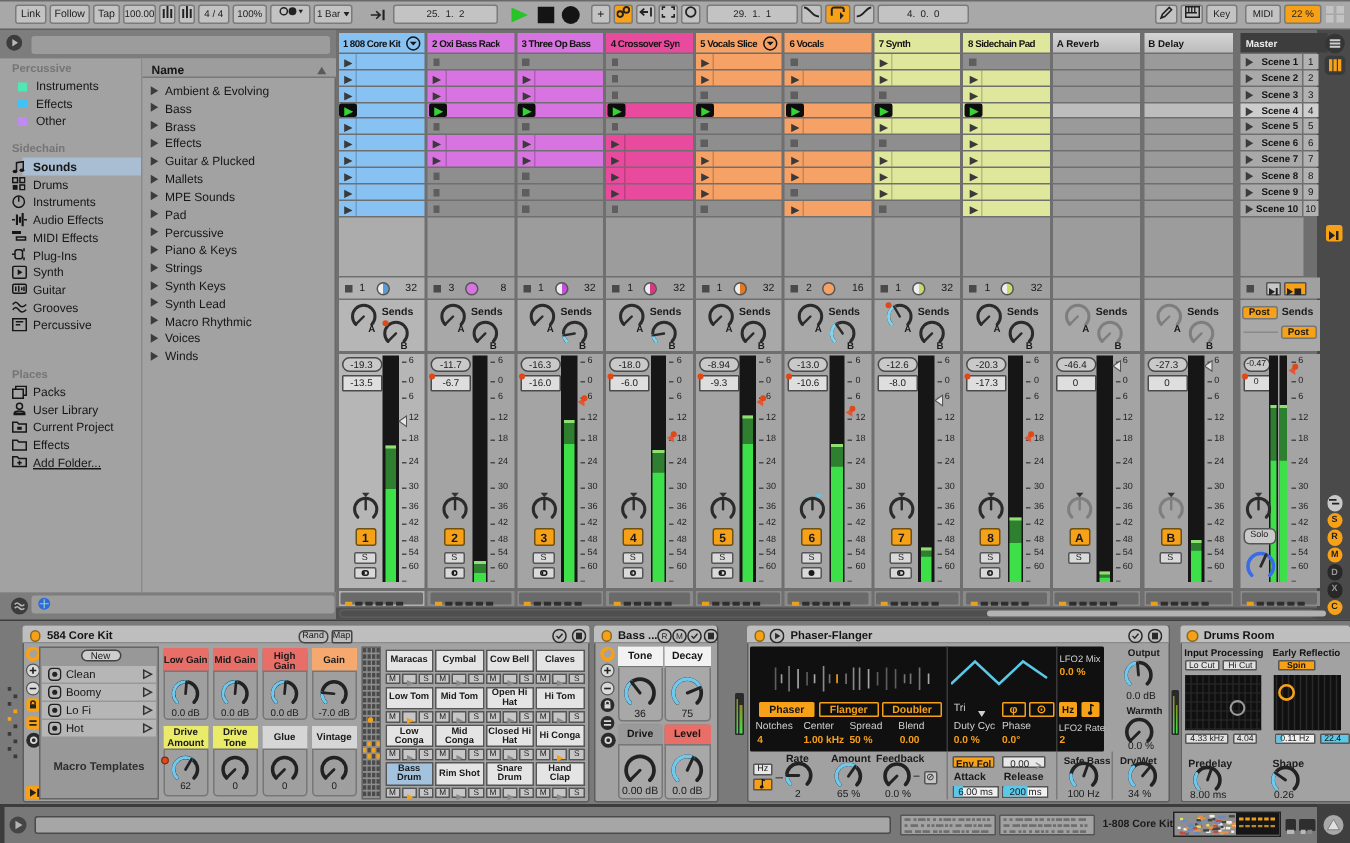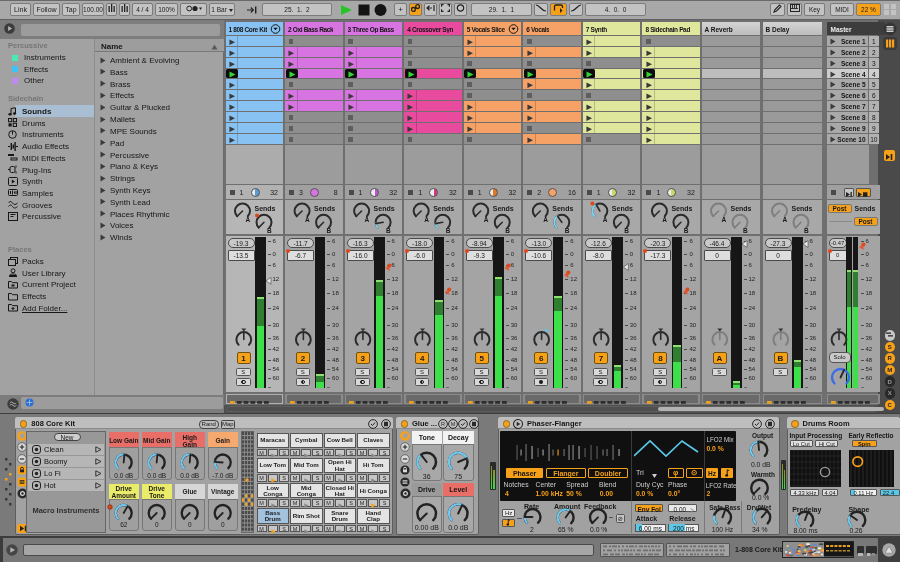--- a/index.html
+++ b/index.html
@@ -141,21 +141,21 @@
 <div class="" style="left:22px;top:165.5px;font-size:8px;line-height:9px;color:#161616;white-space:nowrap;font-weight:normal;">Plug-Ins</div>
 <div class="" style="left:8px;top:176.7px;font-size:8px;line-height:9px;color:#1a1a1a;white-space:nowrap;"><svg width="10" height="9" viewBox="0 0 10 9">
       <rect x="0.5" y="0.5" width="9" height="8" rx="1" fill="none" stroke="#161616"></rect>
       <path d="M3.8 2.5 L7 4.5 L3.8 6.5 Z" fill="#161616"></path>
     </svg></div>
 <div class="" style="left:22px;top:177.2px;font-size:8px;line-height:9px;color:#161616;white-space:nowrap;font-weight:normal;">Synth</div>
 <div class="" style="left:8px;top:188.39999999999998px;font-size:8px;line-height:9px;color:#1a1a1a;white-space:nowrap;"><svg width="10" height="9" viewBox="0 0 10 9">
       <rect x="0.5" y="1.5" width="9" height="6" rx="1" fill="none" stroke="#161616"></rect>
       <path d="M2.5 3 v3 M4.5 2.5 v4 M6.5 3.5 v2 M8 3 v3" stroke="#161616"></path>
     </svg></div>
-<div class="" style="left:22px;top:188.89999999999998px;font-size:8px;line-height:9px;color:#161616;white-space:nowrap;font-weight:normal;">Samples</div>
+<div class="" style="left:22px;top:188.89999999999998px;font-size:8px;line-height:9px;color:#161616;white-space:nowrap;font-weight:normal;">Guitar</div>
 <div class="" style="left:8px;top:200.1px;font-size:8px;line-height:9px;color:#1a1a1a;white-space:nowrap;"><svg width="10" height="9" viewBox="0 0 10 9">
       <path d="M0.5 3 C2 1 3 1 4.5 3 S7.5 5 9.5 3 M0.5 6.5 C2 4.5 3 4.5 4.5 6.5 S7.5 8.5 9.5 6.5" stroke="#161616" fill="none"></path>
     </svg></div>
 <div class="" style="left:22px;top:200.6px;font-size:8px;line-height:9px;color:#161616;white-space:nowrap;font-weight:normal;">Grooves</div>
 <div class="" style="left:8px;top:211.8px;font-size:8px;line-height:9px;color:#1a1a1a;white-space:nowrap;"><svg width="10" height="9" viewBox="0 0 10 9">
       <rect x="0.5" y="0.5" width="9" height="8" fill="none" stroke="#161616"></rect>
       <path d="M2.5 2.5 h5 M2.5 4.5 h3" stroke="#161616"></path>
     </svg></div>
 <div class="" style="left:22px;top:212.3px;font-size:8px;line-height:9px;color:#161616;white-space:nowrap;font-weight:normal;">Percussive</div>
 <div class="" style="left:8px;top:246px;font-size:7.5px;line-height:8.5px;color:#757575;white-space:nowrap;font-weight:bold;">Places</div>
@@ -237,21 +237,21 @@
       <path d="M0.5 0.5 L5.5 3.5 L0.5 6.5 Z" fill="#3c3c3c"></path>
     </svg></div>
 <div class="" style="left:110px;top:186.02px;font-size:8px;line-height:9px;color:#161616;white-space:nowrap;">Synth Keys</div>
 <div class="" style="left:100px;top:198.34px;font-size:8px;line-height:9px;color:#1a1a1a;white-space:nowrap;"><svg width="6" height="7" viewBox="0 0 6 7">
       <path d="M0.5 0.5 L5.5 3.5 L0.5 6.5 Z" fill="#3c3c3c"></path>
     </svg></div>
 <div class="" style="left:110px;top:197.84px;font-size:8px;line-height:9px;color:#161616;white-space:nowrap;">Synth Lead</div>
 <div class="" style="left:100px;top:210.16px;font-size:8px;line-height:9px;color:#1a1a1a;white-space:nowrap;"><svg width="6" height="7" viewBox="0 0 6 7">
       <path d="M0.5 0.5 L5.5 3.5 L0.5 6.5 Z" fill="#3c3c3c"></path>
     </svg></div>
-<div class="" style="left:110px;top:209.66px;font-size:8px;line-height:9px;color:#161616;white-space:nowrap;">Places Rhythmic</div>
+<div class="" style="left:110px;top:209.66px;font-size:8px;line-height:9px;color:#161616;white-space:nowrap;">Macro Rhythmic</div>
 <div class="" style="left:100px;top:221.98000000000002px;font-size:8px;line-height:9px;color:#1a1a1a;white-space:nowrap;"><svg width="6" height="7" viewBox="0 0 6 7">
       <path d="M0.5 0.5 L5.5 3.5 L0.5 6.5 Z" fill="#3c3c3c"></path>
     </svg></div>
 <div class="" style="left:110px;top:221.48000000000002px;font-size:8px;line-height:9px;color:#161616;white-space:nowrap;">Voices</div>
 <div class="" style="left:100px;top:233.8px;font-size:8px;line-height:9px;color:#1a1a1a;white-space:nowrap;"><svg width="6" height="7" viewBox="0 0 6 7">
       <path d="M0.5 0.5 L5.5 3.5 L0.5 6.5 Z" fill="#3c3c3c"></path>
     </svg></div>
 <div class="" style="left:110px;top:233.3px;font-size:8px;line-height:9px;color:#161616;white-space:nowrap;">Winds</div>
 <div class="" style="left:0px;top:394.5px;width:223.5px;height:18.5px;background:#7d7d7d;"></div>
 <div class="" style="left:6.5px;top:397.5px;font-size:8px;line-height:9px;color:#1a1a1a;white-space:nowrap;"><svg width="12" height="12" viewBox="0 0 12 12">
@@ -1512,21 +1512,21 @@
       <rect x="0" y="20" width="2.5" height="2.5" fill="#f7a118"></rect>
       <rect x="4" y="25" width="2.5" height="2.5" fill="#3a3a3a"></rect>
       <rect x="0" y="30" width="2.5" height="2.5" fill="#3a3a3a"></rect>
       <rect x="4" y="35" width="2.5" height="2.5" fill="#3a3a3a"></rect>
       <rect x="0" y="40" width="2.5" height="2.5" fill="#3a3a3a"></rect>
       <rect x="4" y="45" width="2.5" height="2.5" fill="#3a3a3a"></rect>
     </svg></div>
 <div class="" style="left:15.3px;top:417px;width:378px;height:117.5px;background:#a2a2a2;border:1px solid #5e5e5e;border-radius:2px;"></div>
 <div class="" style="left:15.3px;top:417px;width:377.5px;height:12px;background:#bebebe;border-bottom:1px solid #8a8a8a;border-radius:2px 2px 0 0;"></div>
 <div class="" style="left:19.8px;top:420px;width:7.5px;height:7.5px;background:#f7a118;border-radius:50%;border:1px solid #8a6a20;"></div>
-<div class="" style="left:31.3px;top:419.8px;font-size:7.5px;line-height:8.5px;color:#141414;white-space:nowrap;font-weight:bold;">808 Core Kit</div>
+<div class="" style="left:31.3px;top:419.8px;font-size:7.5px;line-height:8.5px;color:#141414;white-space:nowrap;font-weight:bold;">584 Core Kit</div>
 <div class="" style="left:199px;top:420px;width:19.5px;height:8.5px;border:1px solid #444;border-radius:4px;"></div>
 <div class="" style="left:199px;top:421.3px;font-size:6px;line-height:7px;color:#1a1a1a;white-space:nowrap;width:19.5px;text-align:center;">Rand</div>
 <div class="" style="left:220.5px;top:420px;width:14.5px;height:8.5px;border:1px solid #444;border-radius:1.5px;"></div>
 <div class="" style="left:220.5px;top:421.3px;font-size:6px;line-height:7px;color:#1a1a1a;white-space:nowrap;width:14.5px;text-align:center;">Map</div>
 <div class="" style="left:368px;top:419px;font-size:8px;line-height:9px;color:#1a1a1a;white-space:nowrap;"><svg width="10" height="10" viewBox="0 0 10 10">
       <circle cx="5" cy="5" r="4.4" fill="none" stroke="#2a2a2a" stroke-width="1"></circle>
       <path d="M3 5 L4.5 6.5 L7 3.5" stroke="#2a2a2a" fill="none"></path>
     </svg></div>
 <div class="" style="left:380.5px;top:419px;font-size:8px;line-height:9px;color:#1a1a1a;white-space:nowrap;"><svg width="10" height="10" viewBox="0 0 10 10">
       <circle cx="5" cy="5" r="4.4" fill="none" stroke="#2a2a2a" stroke-width="1"></circle>
@@ -1594,21 +1594,21 @@
     </svg></div>
 <div class="" style="left:28px;top:480px;width:76px;height:10.7px;background:#b6b6b6;"></div>
 <div class="" style="left:31.5px;top:481px;font-size:8px;line-height:9px;color:#1a1a1a;white-space:nowrap;"><svg width="9" height="9" viewBox="0 0 9 9">
       <rect x="0.5" y="0.5" width="8" height="8" rx="2.5" fill="none" stroke="#222"></rect>
       <circle cx="4.5" cy="4.5" r="1.7" fill="#222"></circle>
     </svg></div>
 <div class="" style="left:44px;top:481.5px;font-size:7.5px;line-height:8.5px;color:#141414;white-space:nowrap;">Hot</div>
 <div class="" style="left:94.5px;top:482px;font-size:8px;line-height:9px;color:#1a1a1a;white-space:nowrap;"><svg width="7" height="7" viewBox="0 0 7 7">
       <path d="M0.8 0.8 L6 3.5 L0.8 6.2 Z" fill="none" stroke="#333"></path>
     </svg></div>
-<div class="" style="left:28px;top:506.5px;font-size:7.5px;line-height:8.5px;color:#2e2e2e;white-space:nowrap;width:76px;text-align:center;font-weight:bold;">Macro Instruments</div>
+<div class="" style="left:28px;top:506.5px;font-size:7.5px;line-height:8.5px;color:#2e2e2e;white-space:nowrap;width:76px;text-align:center;font-weight:bold;">Macro Templates</div>
 <div class="" style="left:108.5px;top:432.4px;width:30.5px;height:47.5px;background:#9f9f9f;border:1px solid #777;border-radius:3px;overflow:hidden;"></div>
 <div class="" style="left:108.5px;top:432.4px;width:30.5px;height:16px;background:#ea6e68;border-bottom:1px solid #777;"></div>
 <div class="" style="left:108.5px;top:437.9px;font-size:6.5px;line-height:7.5px;color:#1a1a1a;white-space:nowrap;width:30.5px;text-align:center;font-weight:bold;white-space:normal;line-height:6.8px;">Low Gain</div>
 <div class="" style="left:108.5px;top:471.6px;font-size:6.5px;line-height:7.5px;color:#1a1a1a;white-space:nowrap;width:30.5px;text-align:center;">0.0 dB</div>
 <div class="" style="left:141.5px;top:432.4px;width:30.5px;height:47.5px;background:#9f9f9f;border:1px solid #777;border-radius:3px;overflow:hidden;"></div>
 <div class="" style="left:141.5px;top:432.4px;width:30.5px;height:16px;background:#ea6e68;border-bottom:1px solid #777;"></div>
 <div class="" style="left:141.5px;top:437.9px;font-size:6.5px;line-height:7.5px;color:#1a1a1a;white-space:nowrap;width:30.5px;text-align:center;font-weight:bold;white-space:normal;line-height:6.8px;">Mid Gain</div>
 <div class="" style="left:141.5px;top:471.6px;font-size:6.5px;line-height:7.5px;color:#1a1a1a;white-space:nowrap;width:30.5px;text-align:center;">0.0 dB</div>
 <div class="" style="left:174.5px;top:432.4px;width:30.5px;height:47.5px;background:#9f9f9f;border:1px solid #777;border-radius:3px;overflow:hidden;"></div>
 <div class="" style="left:174.5px;top:432.4px;width:30.5px;height:16px;background:#ea6e68;border-bottom:1px solid #777;"></div>
@@ -1889,21 +1889,21 @@
 <div class="" style="left:357.0px;top:525.6999999999999px;font-size:5.5px;line-height:6.5px;color:#222;white-space:nowrap;width:10.2px;text-align:center;">M</div>
 <div class="" style="left:368.2px;top:524.6px;width:10.2px;height:7.5px;background:#c6c6c6;border:1px solid #555;"></div>
 <div class="" style="left:371.2px;top:526.6px;font-size:8px;line-height:9px;color:#1a1a1a;white-space:nowrap;"><svg width="5" height="5" viewBox="0 0 5 5">
       <path d="M0.3 0.3 L4.7 2.5 L0.3 4.7 Z" fill="#8a8a8a"></path>
     </svg></div>
 <div class="" style="left:379.4px;top:524.6px;width:10.2px;height:7.5px;background:#c6c6c6;border:1px solid #555;"></div>
 <div class="" style="left:379.4px;top:525.6999999999999px;font-size:5.5px;line-height:6.5px;color:#222;white-space:nowrap;width:10.2px;text-align:center;">S</div>
 <div class="" style="left:396px;top:417px;width:82.5px;height:117.5px;background:#a2a2a2;border:1px solid #5e5e5e;border-radius:2px;"></div>
 <div class="" style="left:396px;top:417px;width:81.5px;height:12px;background:#bebebe;border-bottom:1px solid #8a8a8a;border-radius:2px 2px 0 0;"></div>
 <div class="" style="left:400.5px;top:420px;width:7.5px;height:7.5px;background:#f7a118;border-radius:50%;border:1px solid #8a6a20;"></div>
-<div class="" style="left:412px;top:419.8px;font-size:7.5px;line-height:8.5px;color:#141414;white-space:nowrap;font-weight:bold;">Glue ...</div>
+<div class="" style="left:412px;top:419.8px;font-size:7.5px;line-height:8.5px;color:#141414;white-space:nowrap;font-weight:bold;">Bass ...</div>
 <div class="" style="left:437.5px;top:419px;font-size:8px;line-height:9px;color:#1a1a1a;white-space:nowrap;"><svg width="10" height="10" viewBox="0 0 10 10">
       <circle cx="5" cy="5" r="4.4" fill="none" stroke="#2a2a2a"></circle>
       <text x="5" y="7.2" font-size="5.5" text-anchor="middle" fill="#2a2a2a" font-family="Liberation Sans">R</text>
     </svg></div>
 <div class="" style="left:447.5px;top:419px;font-size:8px;line-height:9px;color:#1a1a1a;white-space:nowrap;"><svg width="10" height="10" viewBox="0 0 10 10">
       <circle cx="5" cy="5" r="4.4" fill="none" stroke="#2a2a2a"></circle>
       <text x="5" y="7.2" font-size="5.5" text-anchor="middle" fill="#2a2a2a" font-family="Liberation Sans">M</text>
     </svg></div>
 <div class="" style="left:458px;top:419px;font-size:8px;line-height:9px;color:#1a1a1a;white-space:nowrap;"><svg width="10" height="10" viewBox="0 0 10 10">
       <circle cx="5" cy="5" r="4.4" fill="none" stroke="#2a2a2a" stroke-width="1"></circle>

